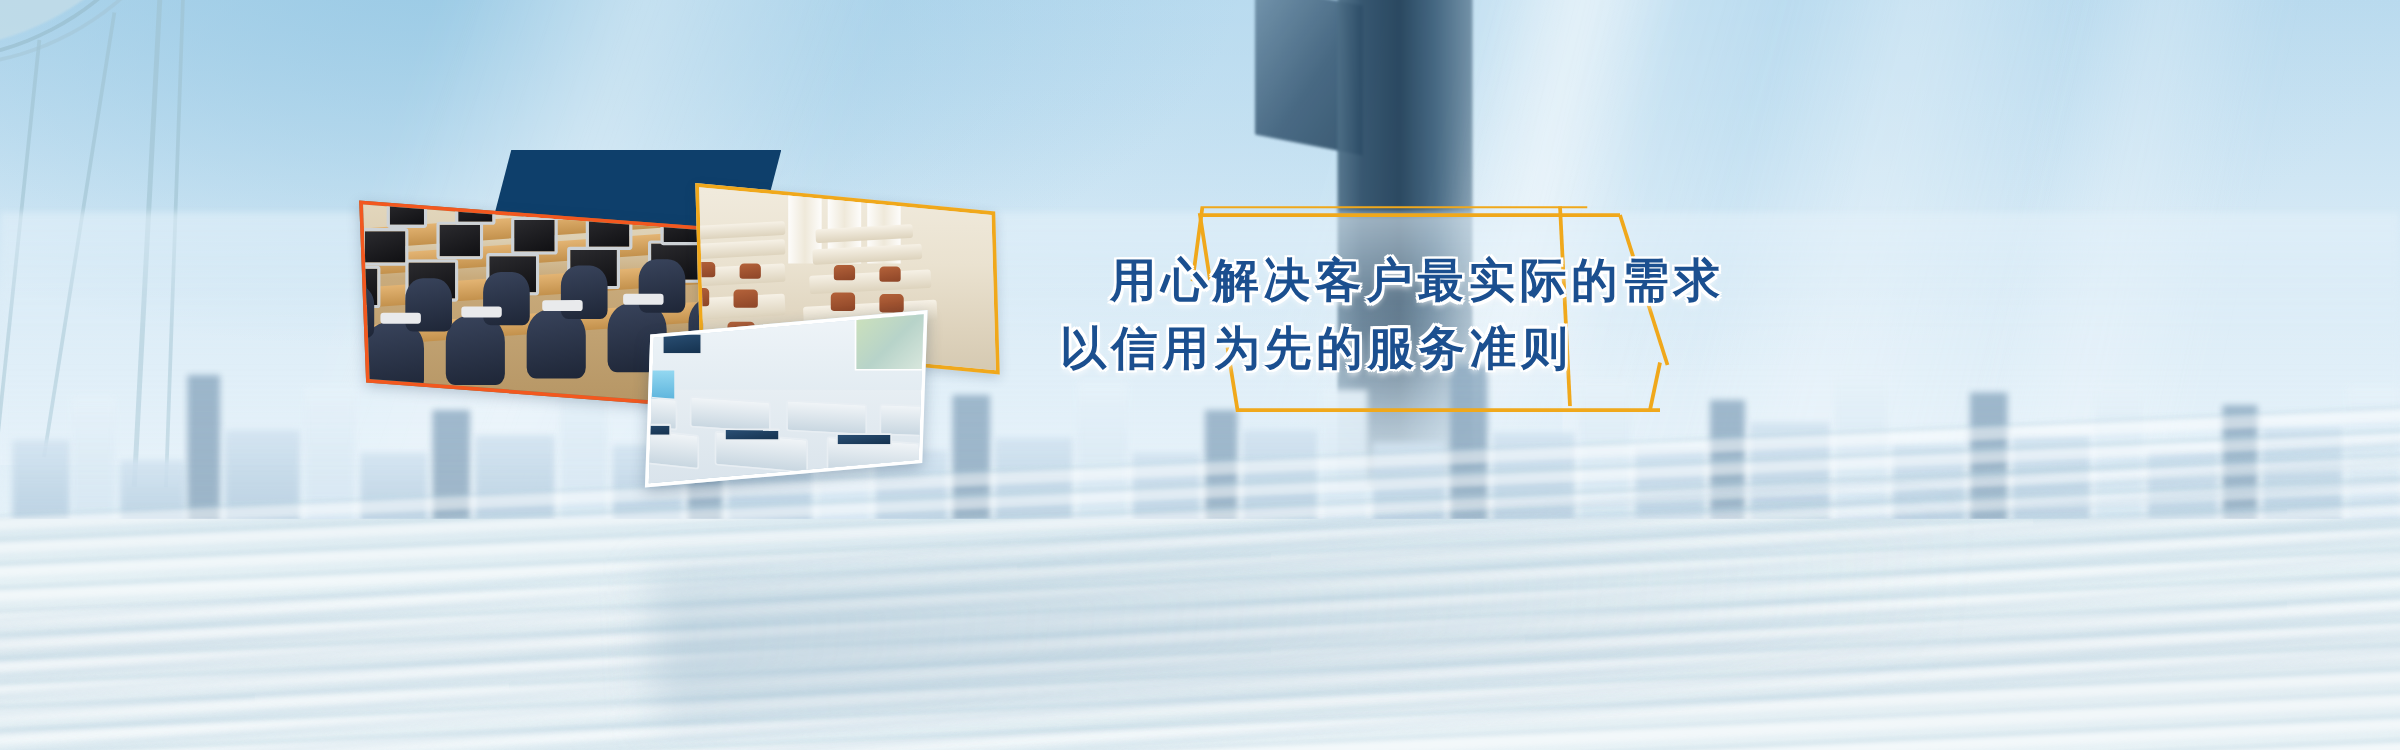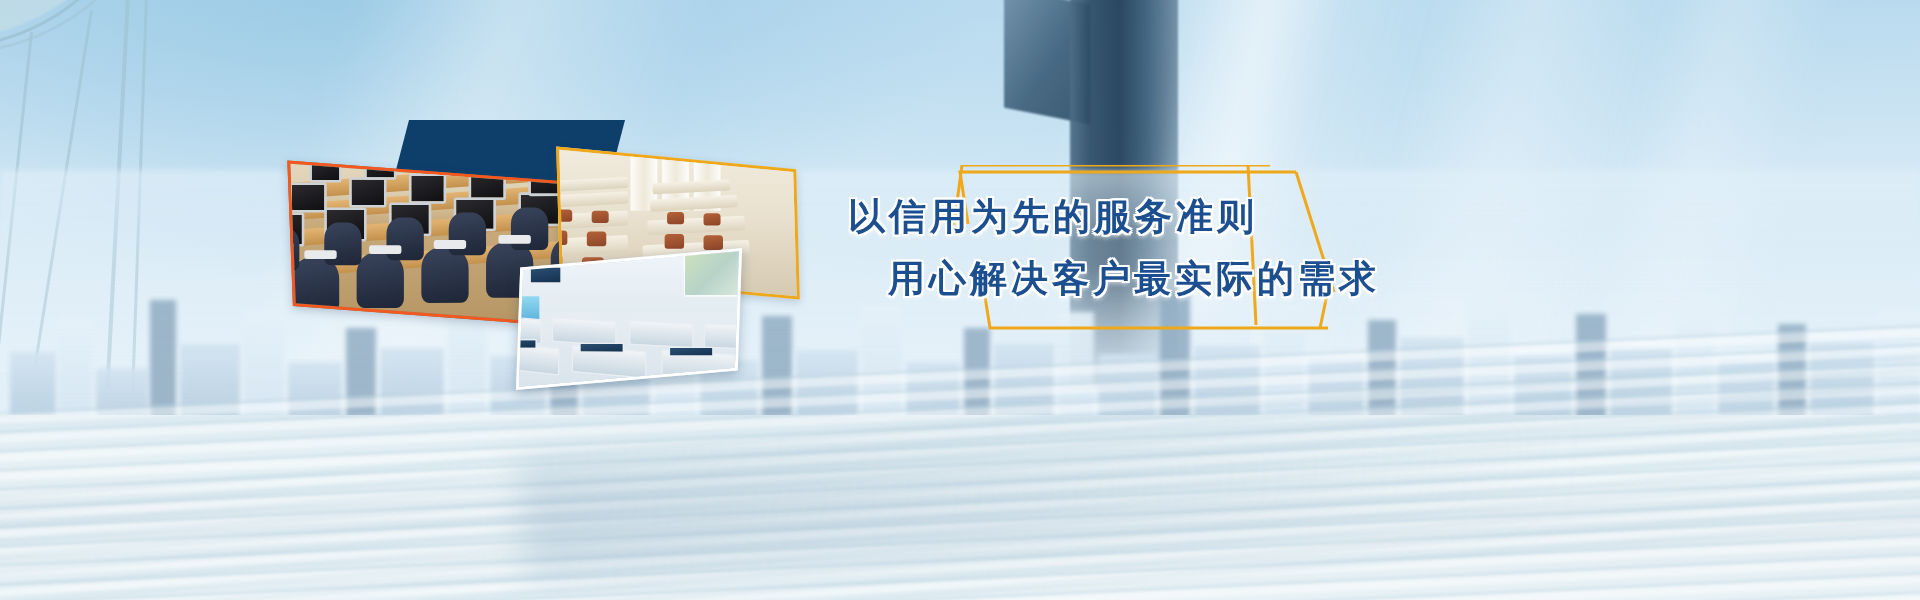--- a/index.html
+++ b/index.html
@@ -409,17 +409,17 @@
     <path d="M 366 12 L 404 132" fill="none" stroke="#f0a81b" stroke-width="3"></path>
     <path d="M 404 132 L 86 132" fill="none" stroke="#f0a81b" stroke-width="3" opacity="0"></path>
   </svg>
 
   <svg style="position:absolute; left:930px; top:160px; width:470px; height:240px; overflow:visible;">
     <path d="M 390 168 L 398 130" fill="none" stroke="#f0a81b" stroke-width="3"></path>
     <path d="M 398 168 L 60 168 L 52 118" fill="none" stroke="#f0a81b" stroke-width="3"></path>
   </svg>
 
   <div class="headline">
+    <div class="hl-line l2">用心解决客户最实际的需求</div>
     <div class="hl-line l1">以信用为先的服务准则</div>
-    <div class="hl-line l2">用心解决客户最实际的需求</div>
   </div>
 
 </div>
 
 </body></html>

